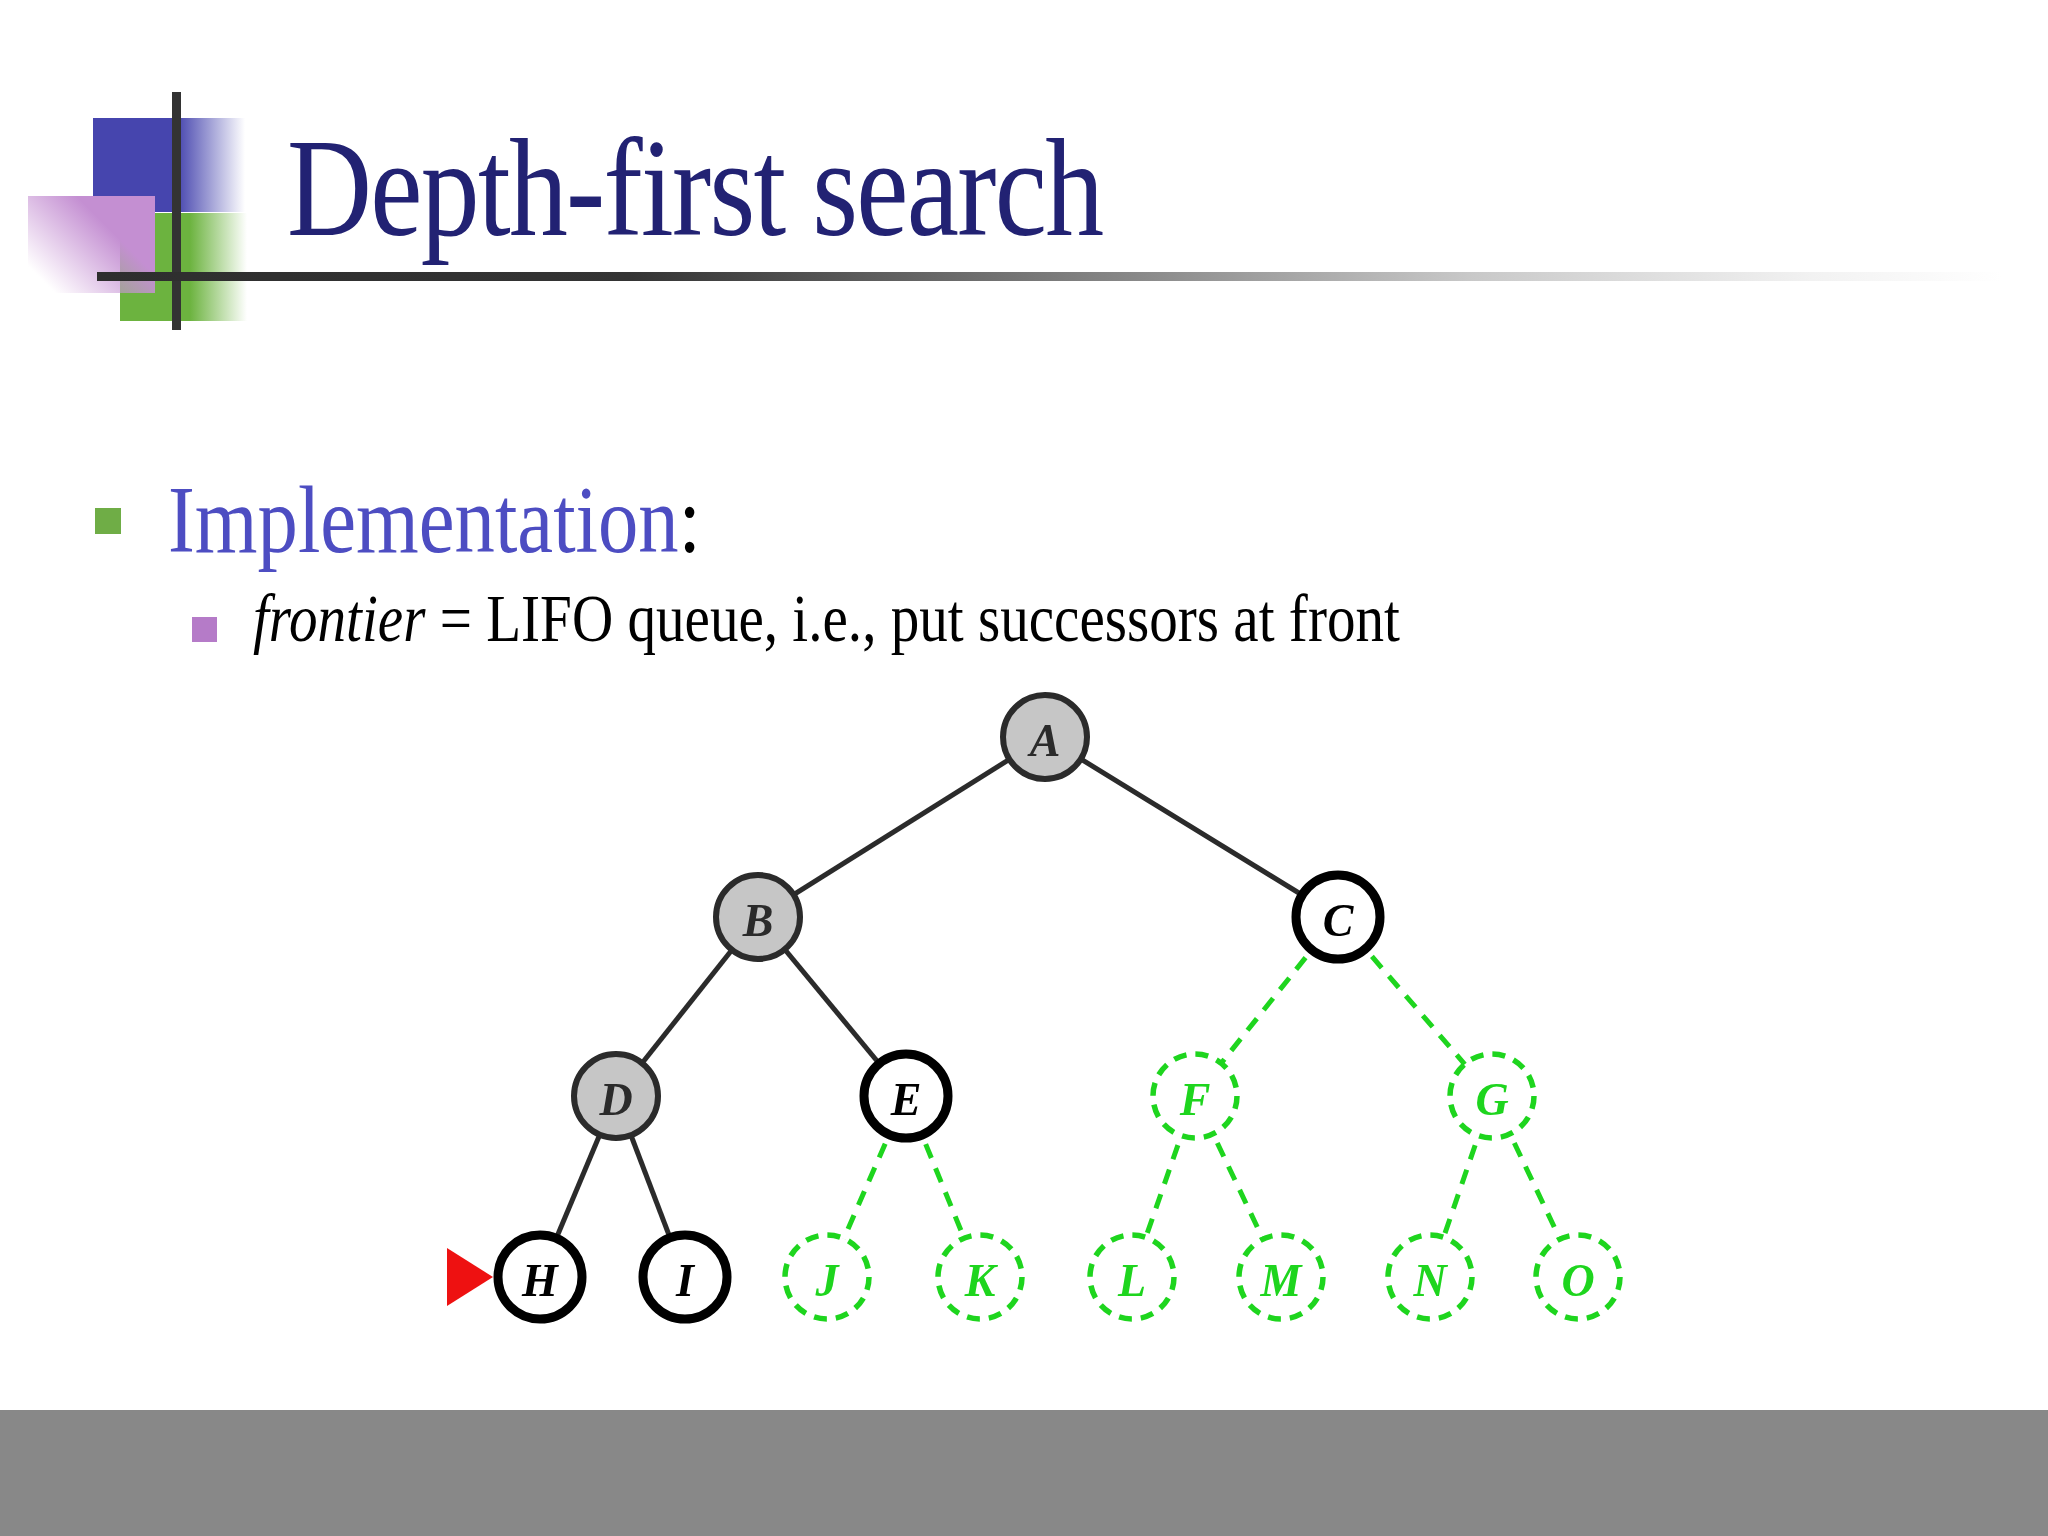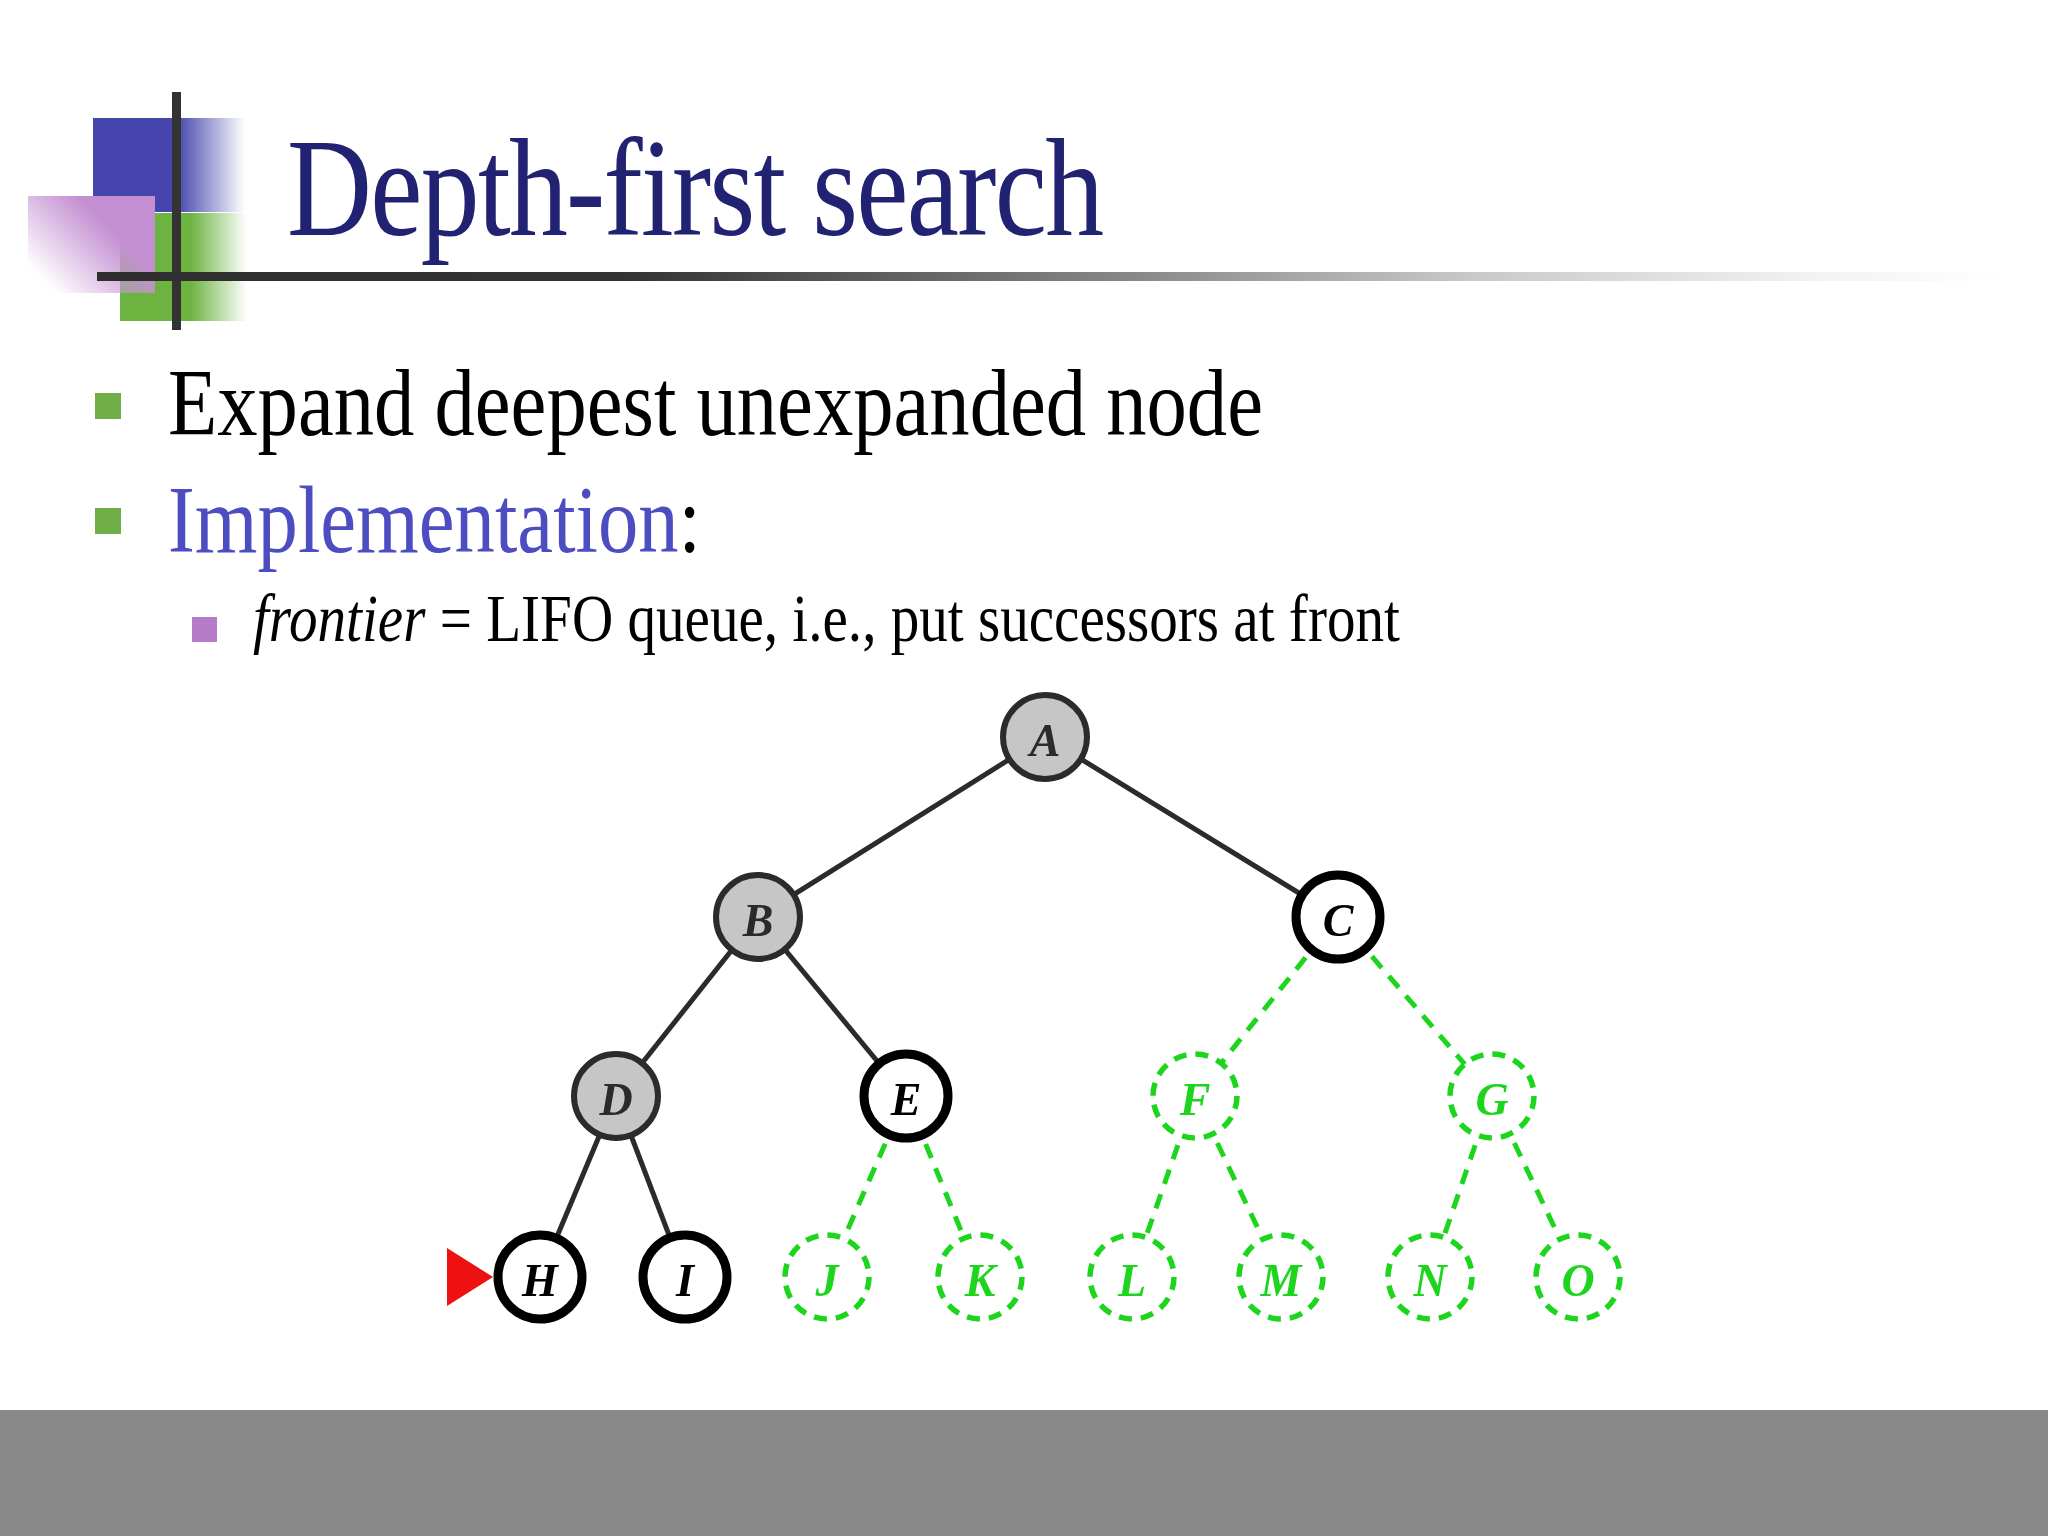--- a/index.html
+++ b/index.html
@@ -67,24 +67,20 @@
   <div class="deco">
     <div class="sq-blue"></div>
     <div class="sq-green"></div>
     <div class="sq-purple"></div>
     <div class="vline"></div>
     <div class="hrule"></div>
   </div>
 
   <h1 class="title">Depth-first search</h1>
 
-  <div class="bullet b1">
-    <span class="bsq"></span>
-    <span class="txt">Expand deepest unexpanded node</span>
-  </div>
 
   <div class="bullet b2">
     <span class="bsq"></span>
     <span class="txt"><span class="impl">Implementation</span><span>:</span></span>
   </div>
 
   <div class="bullet sub">
     <span class="psq"></span>
     <span class="txt"><span class="lead">frontier</span><span> = LIFO queue, i.e., put successors at front</span></span>
   </div>

